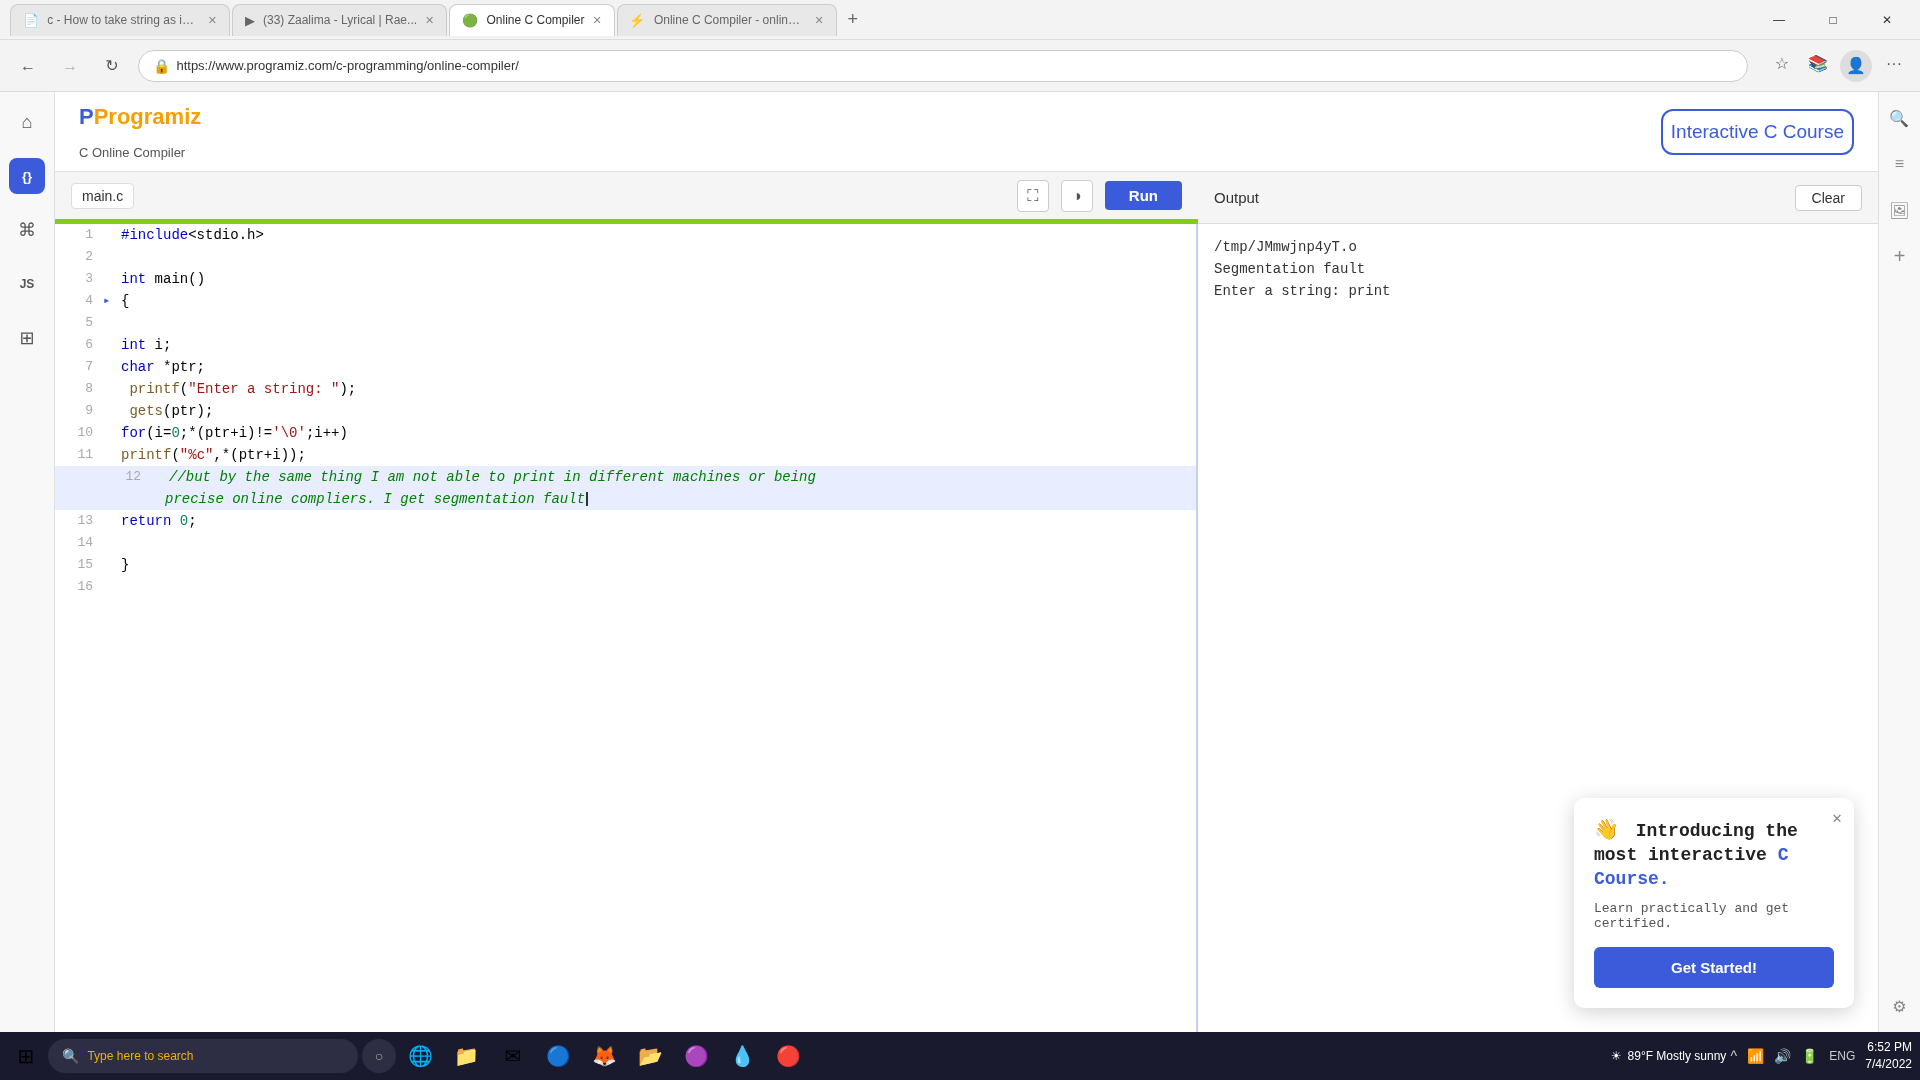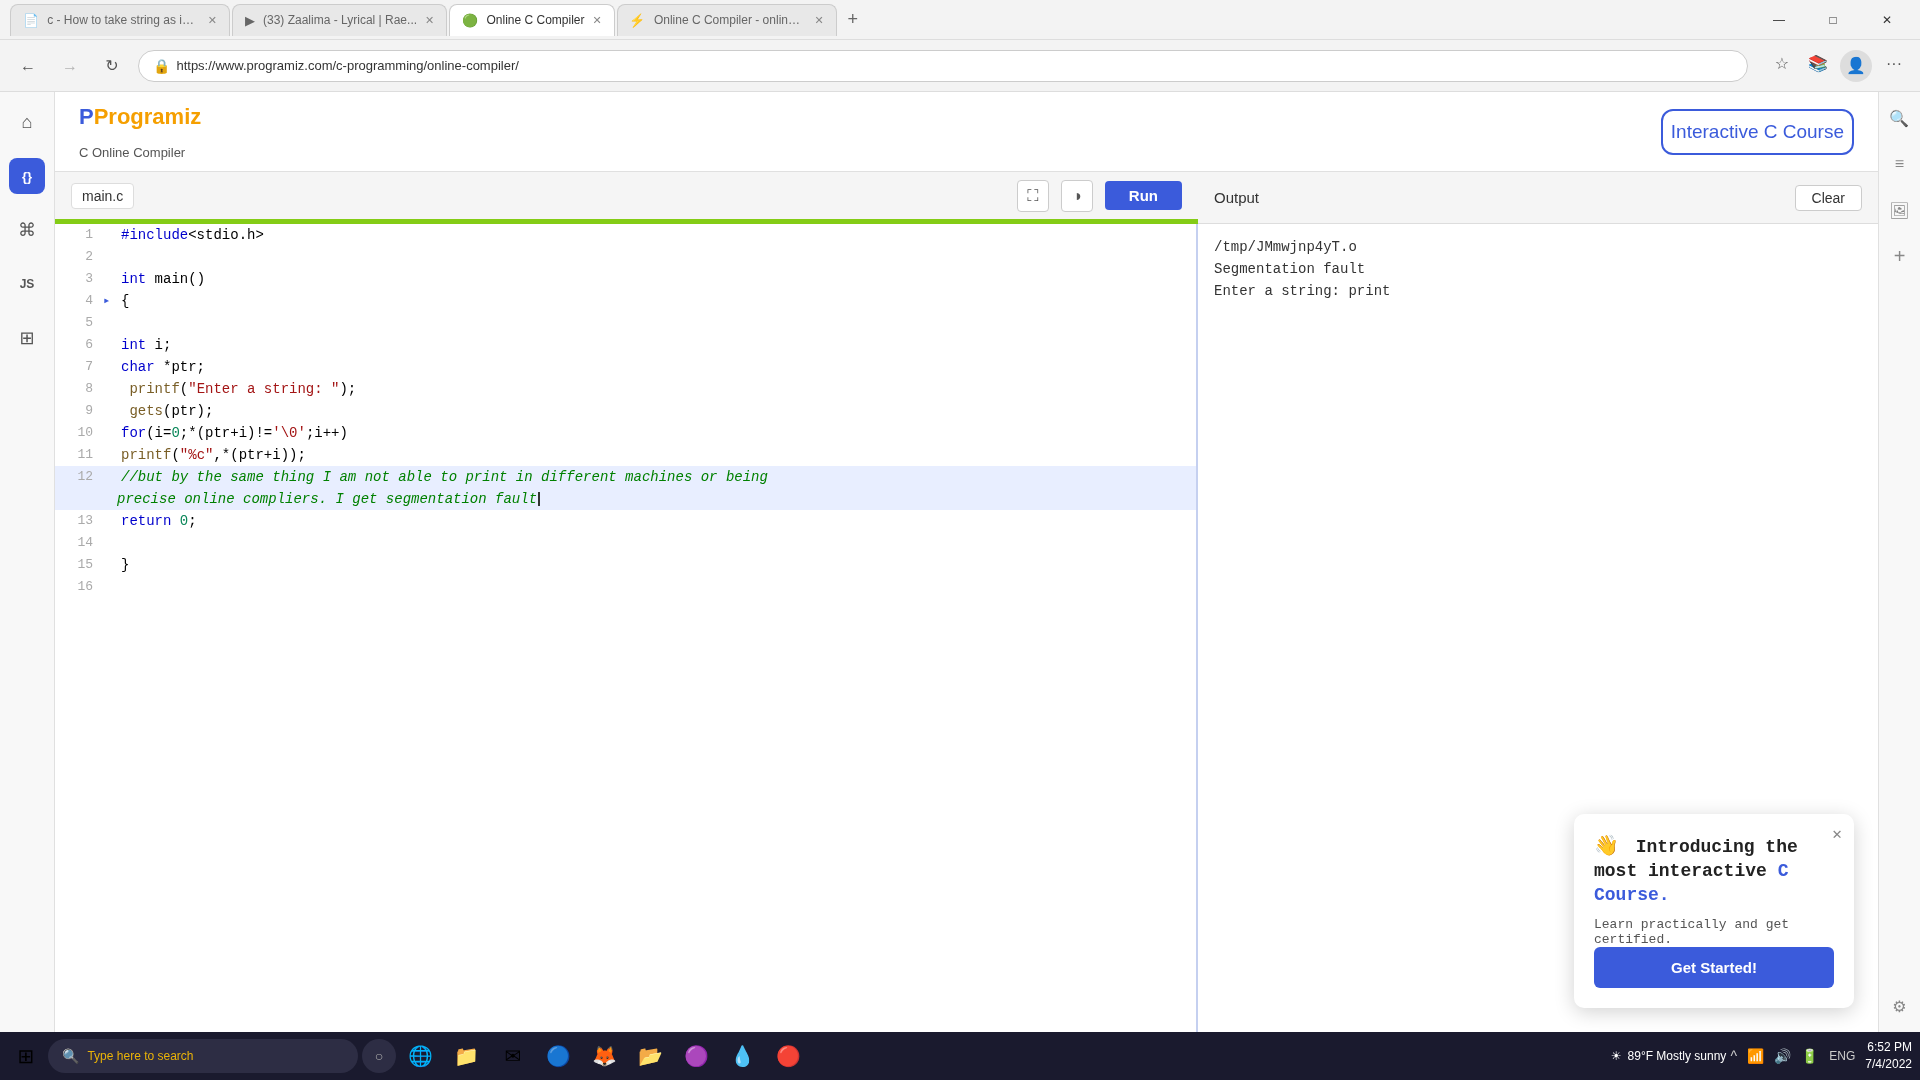--- a/index.html
+++ b/index.html
@@ -340,21 +340,21 @@
       font-size: 18px;
       font-weight: bold;
       color: #222;
       line-height: 1.3;
       margin-bottom: 10px;
     }
     .popup-title .highlight { color: #3b5bdb; }
     .popup-subtitle {
       font-size: 13px;
       color: #555;
-      margin-bottom: 0;
+      margin-bottom: 16px;
     }
     .popup-cta {
       width: 100%;
       background: #3b5bdb;
       color: #fff;
       border: none;
       border-radius: 6px;
       padding: 12px;
       font-size: 15px;
       cursor: pointer;
@@ -596,21 +596,21 @@
           <div class="code-line">
             <span class="line-num">10</span>
             <span class="line-marker"></span>
             <span class="line-content"><span class="kw">for</span>(i=<span class="num">0</span>;*(ptr+i)!=<span class="str">'\0'</span>;i++)</span>
           </div>
           <div class="code-line">
             <span class="line-num">11</span>
             <span class="line-marker"></span>
             <span class="line-content"><span class="fn">printf</span>(<span class="str">"%c"</span>,*(ptr+i));</span>
           </div>
-          <div class="code-line" style="background:#e8eeff; flex-wrap: wrap;">
+          <div class="code-line" style="background:#e8eeff; flex-wrap: wrap; padding-left: 48px;">
             <span class="line-num">12</span>
             <span class="line-marker"></span>
             <span class="line-content"><span class="cmt">//but by the same thing I am not able to print in different machines or being</span></span>
             <span class="line-content" style="padding-left:62px;"><span class="cmt">precise online compliers. I get segmentation fault</span><span style="display:inline-block;width:2px;height:14px;background:#333;margin-left:1px;vertical-align:middle;"></span></span>
           </div>
           <div class="code-line">
             <span class="line-num">13</span>
             <span class="line-marker"></span>
             <span class="line-content"><span class="kw">return</span> <span class="num">0</span>;</span>
           </div>

